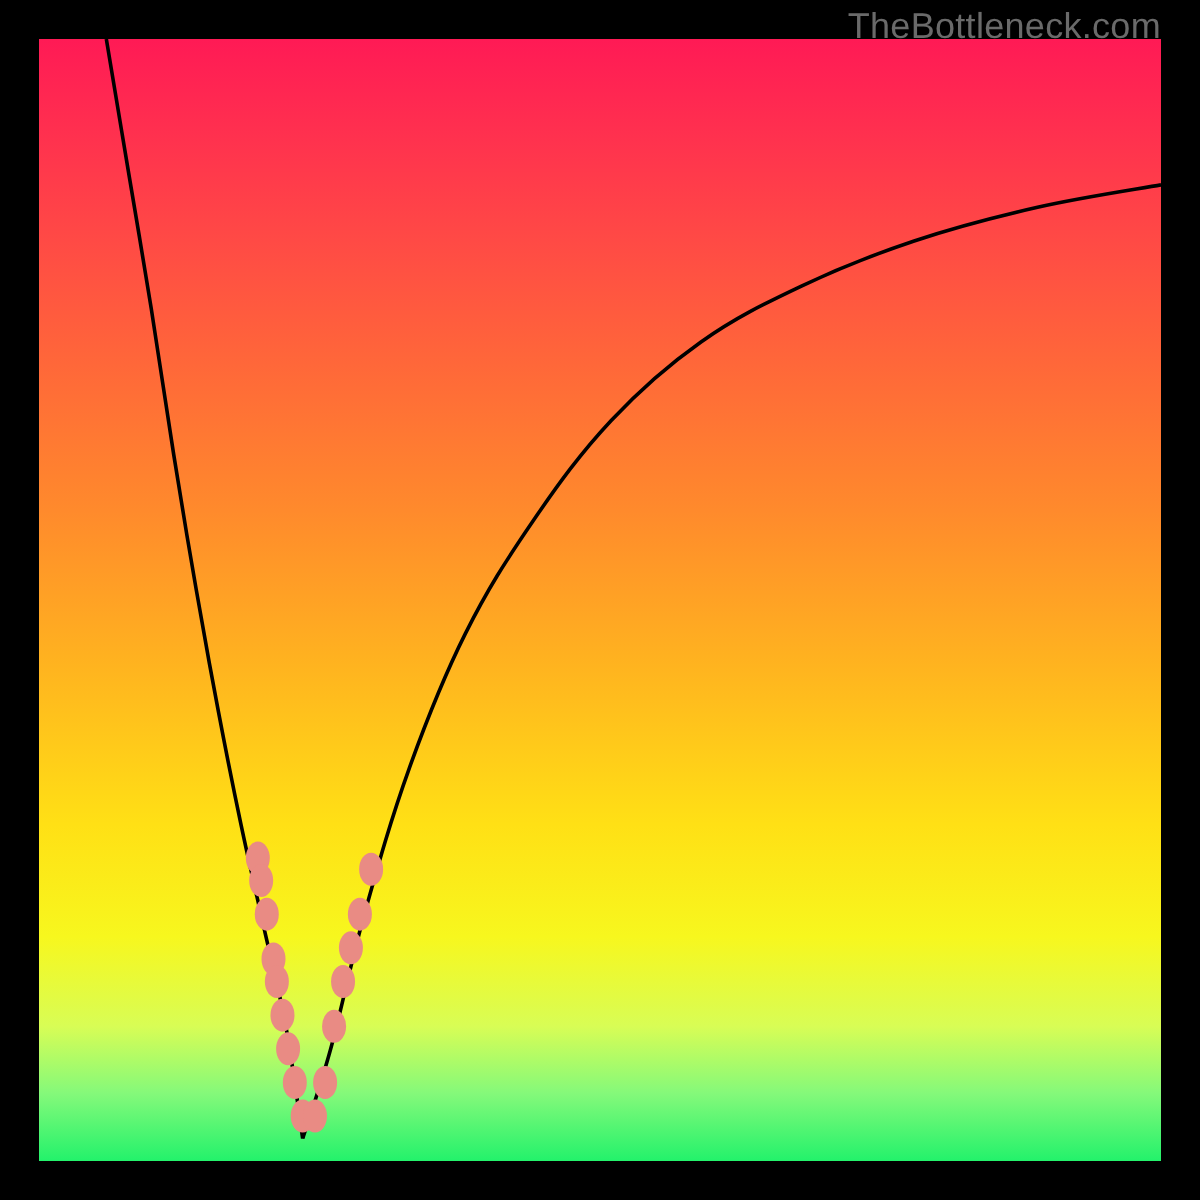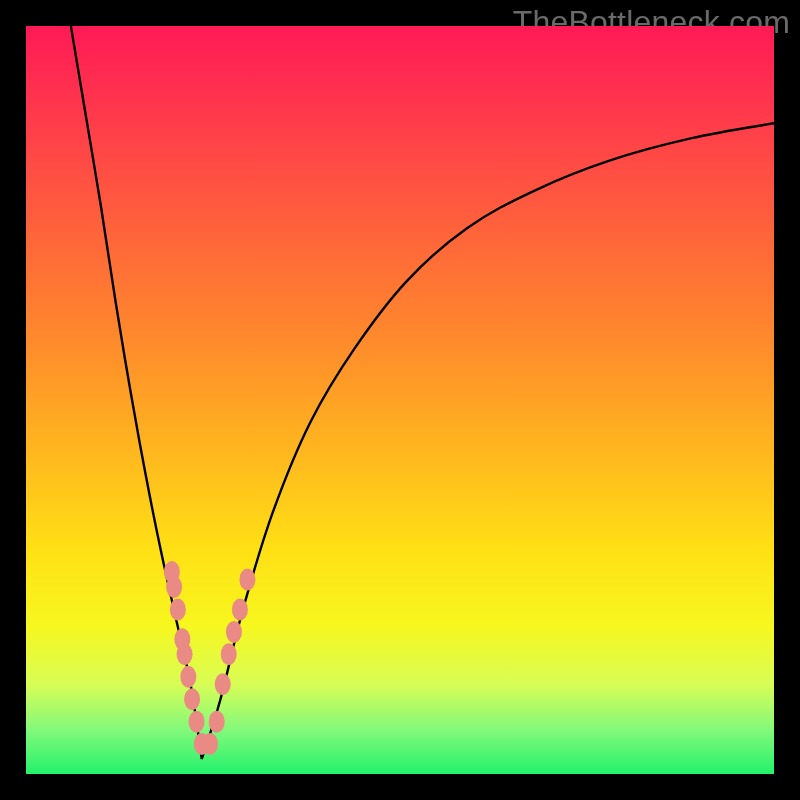--- a/index.html
+++ b/index.html
@@ -39,23 +39,23 @@
   }
   svg.curve {
     position: absolute;
     inset: 0;
     width: 100%;
     height: 100%;
   }
   .watermark {
     position: absolute;
     top: 4px;
-    right: 10px;
+    right: 26px;
     color: #6a6a6a;
-    font-size: 32px;
+    font-size: 24px;
     letter-spacing: 0.2px;
     font-weight: 500;
     user-select: none;
   }
 </style>
 </head>
 <body>
 
 <div class="watermark">TheBottleneck.com</div>
 

